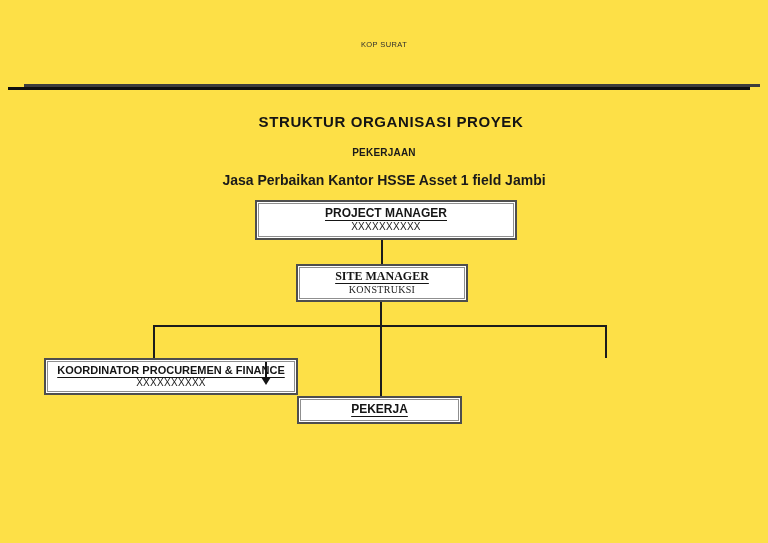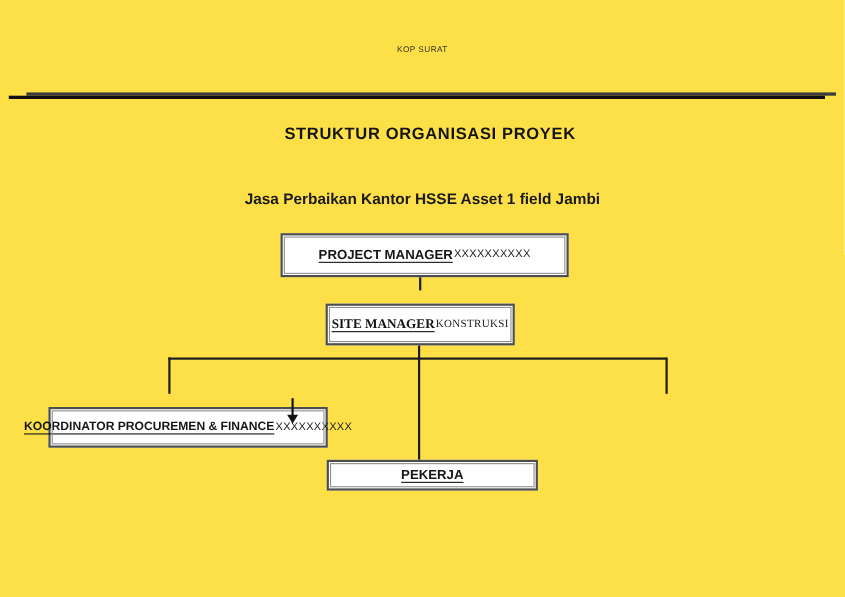--- a/index.html
+++ b/index.html
@@ -47,25 +47,25 @@
     color: #1a1a1a;
   }
 
   
   .node {
     position: absolute;
     box-sizing: border-box;
     background: #ffffff;
     border: 2px solid #4e4e4e;
     display: flex;
+    flex-direction: column;
     align-items: center;
     justify-content: center;
     gap: 1px;
     text-align: center;
-    margin-top: 12px;
   }
   .node::before {
     content: "";
     position: absolute;
     inset: 1px;
     border: 1px solid #8f8f8f;
     pointer-events: none;
   }
   .node-title {
     font-weight: bold;
@@ -87,21 +87,21 @@
     text-decoration: underline;
     text-decoration-thickness: 1px;
     text-underline-offset: 2px;
   }
 
   .node-pm   { left: 255px; top: 200px; width: 262px; height: 40px; }
   .node-sm   { left: 296px; top: 264px; width: 172px; height: 38px; font-family: Liberation Serif, serif; }
   .node-kpf  { left: 44px;  top: 358px; width: 254px; height: 37px; }
   .node-kpf .node-title { font-size: 11px; }
   .node-kk   { left: 523px; top: 358px; width: 184px; height: 40px; }
-  .node-pk   { left: 297px; top: 406px; width: 192px; height: 28px; }
+  .node-pk   { left: 297px; top: 396px; width: 165px; height: 28px; }
 
   
   .cline { position: absolute; background: #1c1c1c; }
   .v-pm-sm  { left: 381px; top: 240px; width: 1.5px; height: 24px; }
   .v-center { left: 380px; top: 302px; width: 1.5px; height: 116px; }
   .h-branch { left: 153px; top: 325px; width: 453px; height: 1.5px; }
   .v-left   { left: 153px; top: 325px; width: 1.5px; height: 33px; }
   .v-right  { left: 605px; top: 325px; width: 1.5px; height: 33px; }
 
   
@@ -123,20 +123,21 @@
 <div class="page">
 
   <div class="kop">KOP SURAT</div>
 
   <div class="rule">
     <div class="bar-a"></div>
     <div class="bar-b"></div>
   </div>
 
   <div class="title">STRUKTUR ORGANISASI PROYEK</div>
+  <div class="subtitle">PEKERJAAN</div>
   <div class="project-line">Jasa Perbaikan Kantor HSSE Asset 1 field Jambi</div>
 
   <div class="cline v-pm-sm"></div>
   <div class="cline v-center"></div>
   <div class="cline h-branch"></div>
   <div class="cline v-left"></div>
   <div class="cline v-right"></div>
 
   <div class="node node-pm">
     <div class="node-title">PROJECT MANAGER</div>

